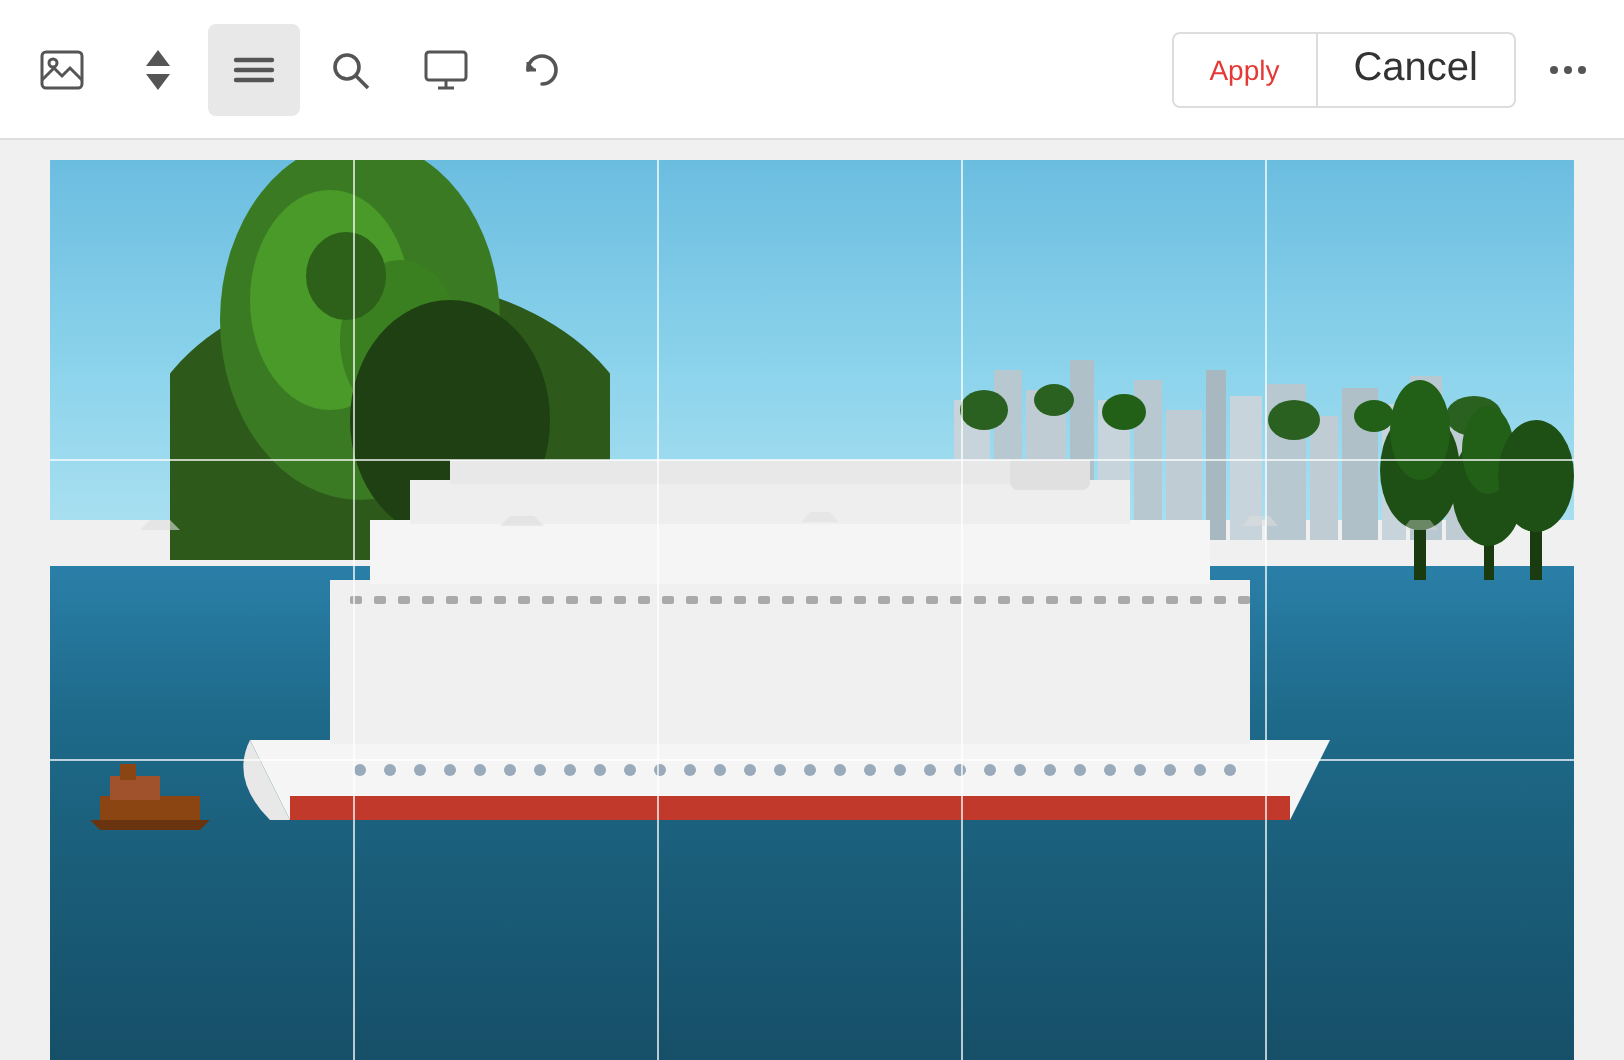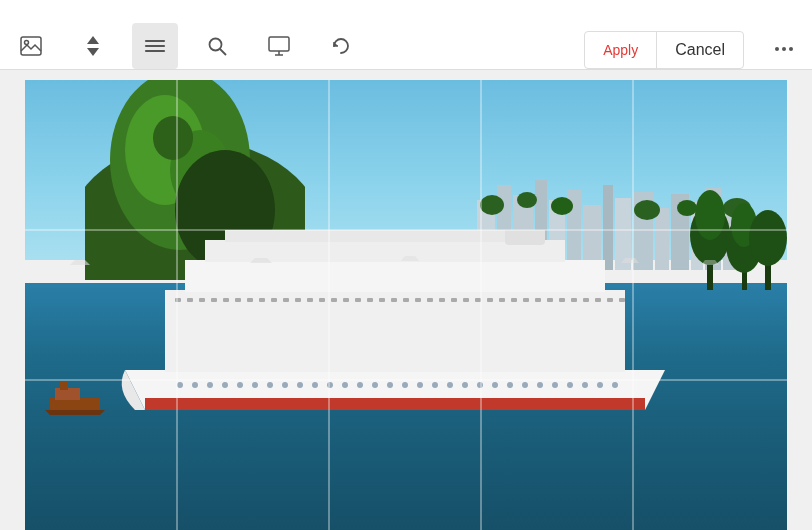--- a/index.html
+++ b/index.html
@@ -7,26 +7,26 @@
       width: 812px;
       height: 530px;
       background: #f0f0f0;
       font-family: Arial, sans-serif;
       overflow: hidden;
     }
 
     
     .toolbar {
       display: flex;
-      align-items: flex-end;
+      align-items: center;
       height: 70px;
       background: #ffffff;
       border-bottom: 1px solid #ddd;
       padding: 0 8px;
-      gap: 16px;
+      gap: 2px;
     }
 
     .toolbar-btn {
       width: 46px;
       height: 46px;
       display: flex;
       align-items: center;
       justify-content: center;
       background: none;
       border: none;
@@ -63,21 +63,21 @@
       font-weight: 500;
     }
 
     .cancel-btn {
       padding: 0 18px;
       height: 100%;
       background: none;
       border: none;
       cursor: pointer;
       color: #333;
-      font-size: 16px;
+      font-size: 20px;
     }
 
     .more-btn {
       width: 40px;
       height: 40px;
       display: flex;
       align-items: center;
       justify-content: center;
       background: none;
       border: none;

